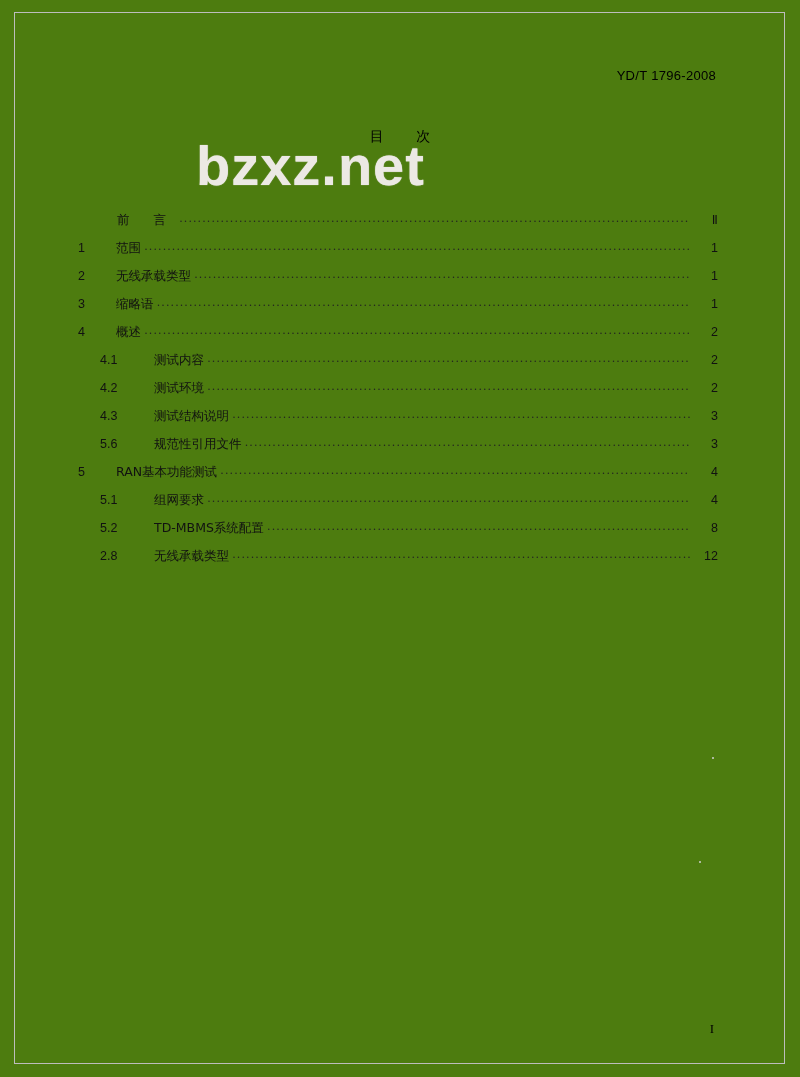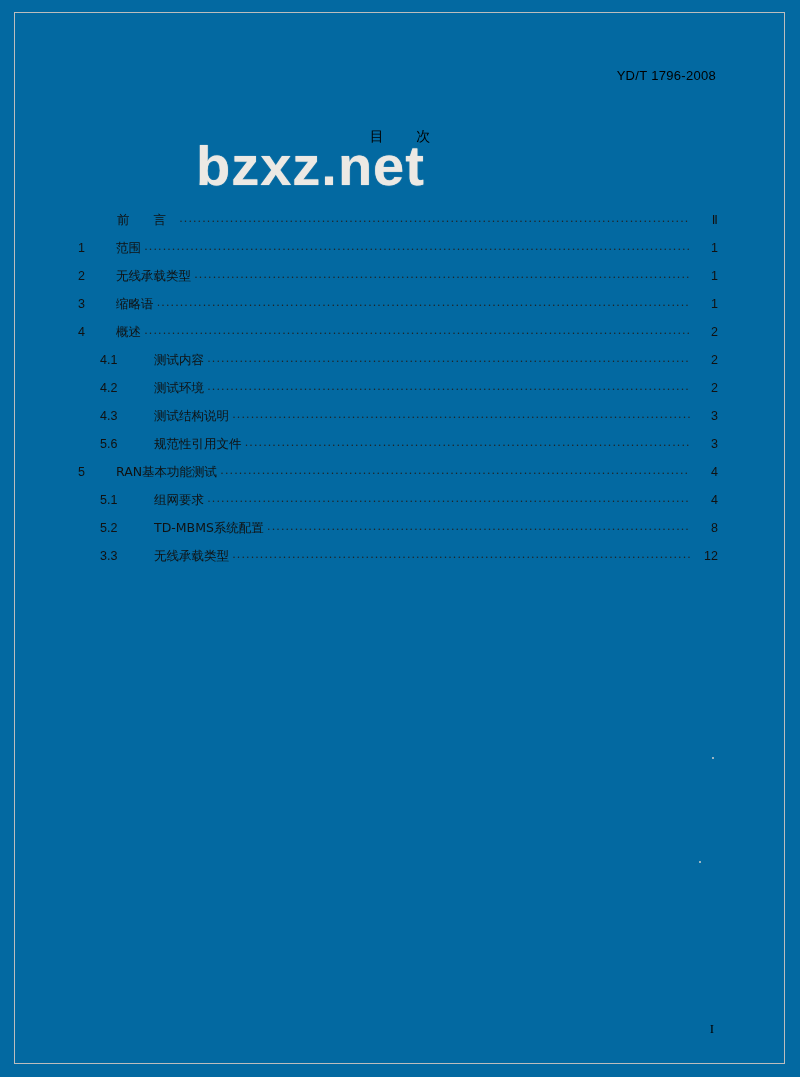--- a/index.html
+++ b/index.html
@@ -9,21 +9,21 @@
   }
   body {
     font-family: "Liberation Serif", "DejaVu Serif", serif;
     color: #000000;
   }
   .page {
     position: relative;
     width: 800px;
     height: 1077px;
     margin: 0 auto;
-    background: #0369a1;
+    background: #4d7c0f;
     overflow: hidden;
   }
   
   .scan-frame {
     position: absolute;
     left: 14px;
     top: 12px;
     width: 771px;
     height: 1052px;
     border: 1px solid #bdbdbd;
@@ -219,21 +219,21 @@
         <span class="toc-lead"></span>
         <span class="toc-page">4</span>
       </div>
       <div class="toc-row lvl2">
         <span class="toc-num">5.2</span>
         <span class="toc-text">TD-MBMS系统配置</span>
         <span class="toc-lead"></span>
         <span class="toc-page">8</span>
       </div>
       <div class="toc-row lvl2">
-        <span class="toc-num">3.3</span>
+        <span class="toc-num">2.8</span>
         <span class="toc-text">无线承载类型</span>
         <span class="toc-lead"></span>
         <span class="toc-page">12</span>
       </div>
     </div>
 
   <div class="folio">I</div>
 
   <div class="noise-dot" style="left:712px; top:757px;"></div>
   <div class="noise-dot" style="left:699px; top:861px;"></div>

